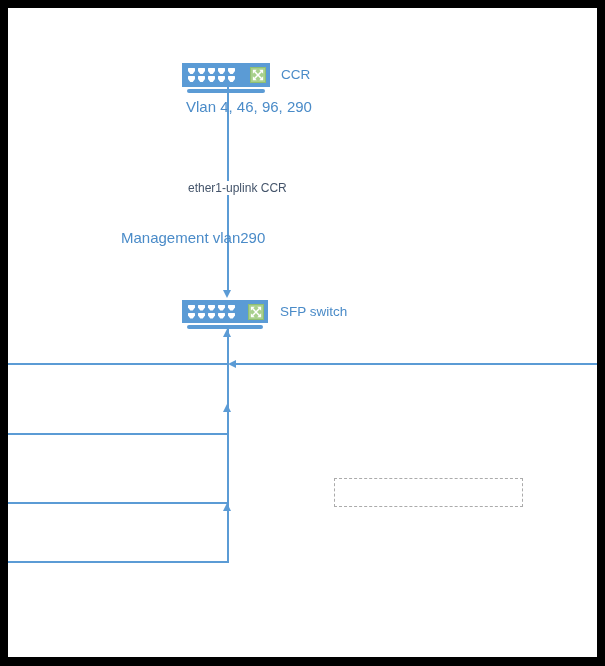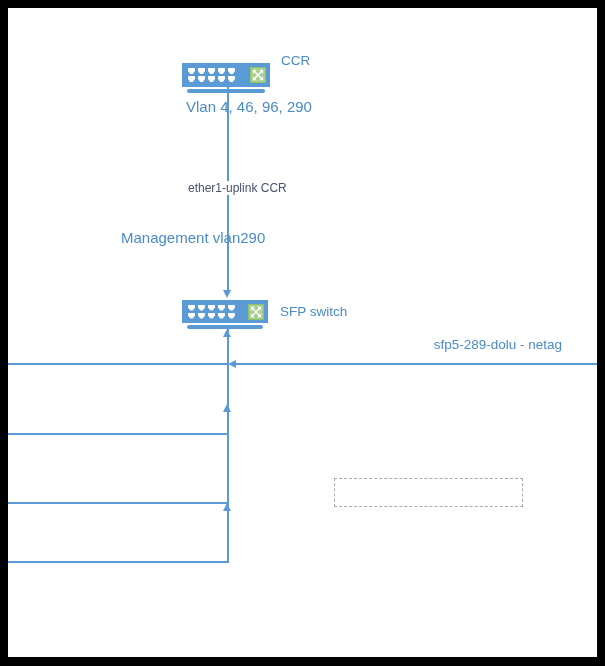--- a/index.html
+++ b/index.html
@@ -122,21 +122,21 @@
       <svg width="12" height="12" viewBox="0 0 14 14">
         <path d="M3 3 L11 11 M11 3 L3 11" stroke="#ffffff" stroke-width="1.8" fill="none"></path>
         <polygon points="1,1 5.5,1 1,5.5" fill="#ffffff"></polygon>
         <polygon points="13,1 8.5,1 13,5.5" fill="#ffffff"></polygon>
         <polygon points="1,13 5.5,13 1,8.5" fill="#ffffff"></polygon>
         <polygon points="13,13 8.5,13 13,8.5" fill="#ffffff"></polygon>
       </svg>
     </div>
   </div>
   <div class="device-base" style="left:187px; top:89px; width:78px;"></div>
-  <div class="lbl lbl-md" style="left:281px; top:53px;">CCR</div>
+  <div class="lbl lbl-md" style="left:281px; top:67px;">CCR</div>
   <div class="lbl lbl-lg" style="left:186px; top:98px;">Vlan 4, 46, 96, 290</div>
 
   <div class="vline" style="left:227px; top:87px; height:203px;"></div>
   <div class="arrow-down" style="left:223px; top:290px;"></div>
   <div class="lbl lbl-sm" style="left:186px; top:181px;">ether1-uplink CCR</div>
   <div class="lbl lbl-lg" style="left:121px; top:229px;">Management vlan290</div>
 
   <div class="device" style="left:182px; top:300px; width:86px; height:23px;">
     <div class="ports">
       <div class="port-col">
@@ -202,21 +202,20 @@
   </div>
   <div class="device-base" style="left:187px; top:325px; width:76px; height:3.5px;"></div>
   <div class="lbl lbl-md" style="left:280px; top:304px;">SFP switch</div>
 
   <div class="vline" style="left:227px; top:329px; height:234px;"></div>
   <div class="arrow-up" style="left:223px; top:329px;"></div>
   <div class="arrow-up" style="left:223px; top:404px;"></div>
   <div class="arrow-up" style="left:223px; top:503px;"></div>
 
   <div class="hline" style="left:8px; top:363px; width:219px;"></div>
-  <div class="lbl lbl-md right-align" style="left:430px; top:337px; width:132px;">sfp5-289-dolu - netag</div>
   <div class="hline" style="left:234px; top:363px; width:363px;"></div>
   <div class="arrow-left" style="left:228px; top:360px;"></div>
 
   <div class="hline" style="left:8px; top:433px; width:219px;"></div>
 
   <div class="hline" style="left:8px; top:502px; width:219px;"></div>
 
   <div class="hline" style="left:8px; top:561px; width:219px;"></div>
 
   <div class="dashed-box" style="left:334px; top:478px; width:189px; height:29px;"></div>

